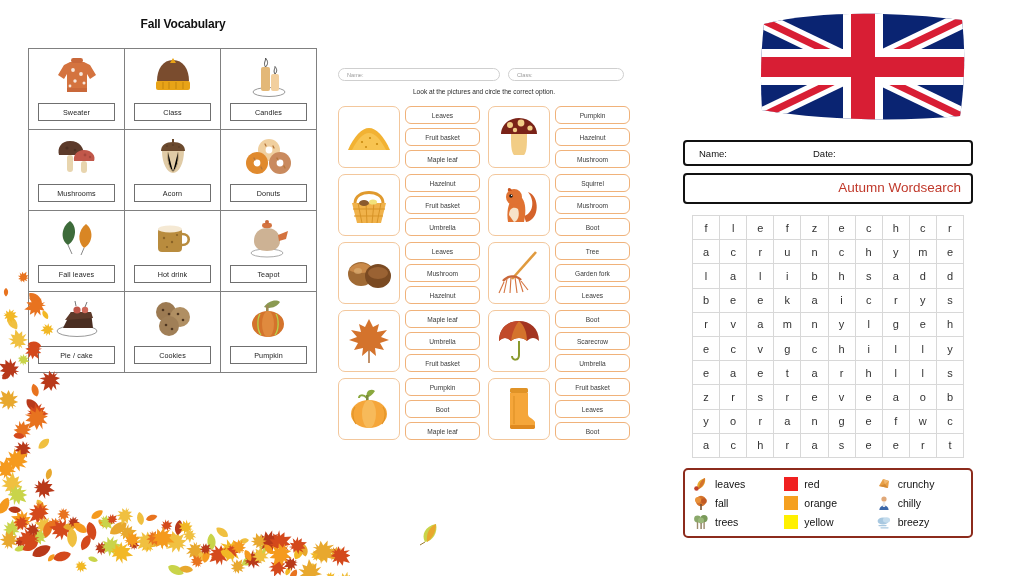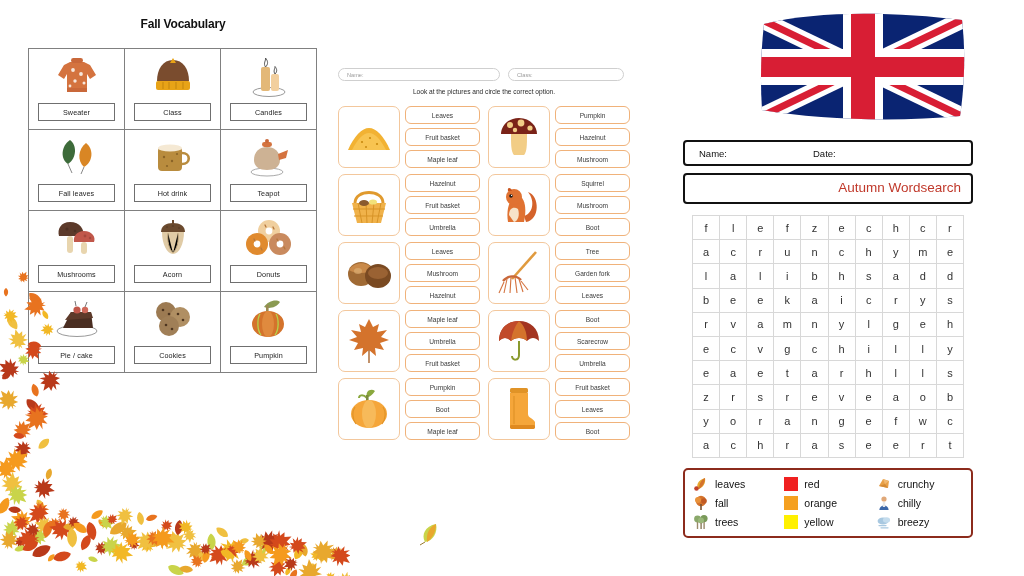--- a/index.html
+++ b/index.html
@@ -167,61 +167,20 @@
             <path d="M17.5 13 C15 9 18 7 17.5 4 C20 7 20.5 10 17.5 13 Z" fill="none" stroke="#555" stroke-width="1"></path>
             <path d="M27 20 C25 17 27 15 27 12.5 C29 15 29.5 17.5 27 20 Z" fill="none" stroke="#555" stroke-width="1"></path>
           </svg>
         </div>
         <div class="vocab-label">Candles</div>
       </td>
     </tr>
     <tr>
       <td>
         <div class="vocab-art">
-          <svg width="48" height="42" viewBox="0 0 48 42">
-            <path d="M17 4 C24 9 24 22 15 28 C7 23 8 10 17 4 Z" fill="#3d6b3a"></path>
-            <line x1="15" y1="28" x2="19" y2="37" stroke="#888" stroke-width="1"></line>
-            <path d="M33 7 C41 13 40 26 31 31 C24 25 25 13 33 7 Z" fill="#d98624"></path>
-            <line x1="31" y1="31" x2="28" y2="38" stroke="#888" stroke-width="1"></line>
-          </svg>
-        </div>
-        <div class="vocab-label">Fall leaves</div>
-      </td>
-      <td>
-        <div class="vocab-art">
-          <svg width="46" height="40" viewBox="0 0 46 40">
-            <rect x="8" y="10" width="24" height="24" rx="4" fill="#b98c3e"></rect>
-            <ellipse cx="20" cy="11" rx="12" ry="3.6" fill="#f5e9d4"></ellipse>
-            <path d="M32 16 C41 16 41 27 32 27" fill="none" stroke="#b98c3e" stroke-width="2.6"></path>
-            <g fill="#8a6427">
-                  <circle cx="14" cy="20" r="1.2"></circle>
-                  <circle cx="22" cy="24" r="1.2"></circle>
-                  <circle cx="27" cy="17" r="1.1"></circle>
-                  <circle cx="17" cy="29" r="1.1"></circle>
-                </g>
-          </svg>
-        </div>
-        <div class="vocab-label">Hot drink</div>
-      </td>
-      <td>
-        <div class="vocab-art">
-          <svg width="48" height="42" viewBox="0 0 48 42">
-            <ellipse cx="22" cy="36" rx="16" ry="4" fill="none" stroke="#aaa" stroke-width="1"></ellipse>
-            <path d="M9 24 C9 15 15 11 22 11 C29 11 35 15 35 24 C35 31 29 34 22 34 C15 34 9 31 9 24 Z" fill="#cdb294"></path>
-            <path d="M33 18 L43 14 L41 22 L34 24 Z" fill="#d4733f"></path>
-            <rect x="17" y="6" width="10" height="5" rx="2.4" fill="#d4733f"></rect>
-            <circle cx="22" cy="5" r="2" fill="#c9683a"></circle>
-          </svg>
-        </div>
-        <div class="vocab-label">Teapot</div>
-      </td>
-    </tr>
-    <tr>
-      <td>
-        <div class="vocab-art">
           <svg width="46" height="44" viewBox="0 0 46 44">
             <path d="M16 6 C26 6 31 14 29 20 L5 20 C3 13 7 6 16 6 Z" fill="#5c3a2a"></path>
             <rect x="13" y="20" width="6" height="17" rx="3" fill="#e8d5ae"></rect>
             <path d="M30 15 C38 15 42 21 40 26 L20 26 C19 20 23 15 30 15 Z" fill="#c1574a"></path>
             <rect x="27" y="26" width="6" height="12" rx="3" fill="#e8d5ae"></rect>
             <g fill="#3d2419" opacity=".45">
                   <circle cx="13" cy="13" r="1.6"></circle>
                   <circle cx="21" cy="15" r="1.3"></circle>
                 </g>
             <g fill="#8a3830" opacity=".5">
@@ -266,20 +225,61 @@
               <line x1="22" y1="7" x2="23" y2="9"></line>
                   <line x1="30" y1="9" x2="31" y2="11"></line>
               <line x1="11" y1="21" x2="12" y2="23"></line>
                   <line x1="18" y1="30" x2="19" y2="32"></line>
               <line x1="34" y1="21" x2="35" y2="23"></line>
                   <line x1="41" y1="29" x2="42" y2="31"></line>
             </g>
           </svg>
         </div>
         <div class="vocab-label">Donuts</div>
+      </td>
+    </tr>
+    <tr>
+      <td>
+        <div class="vocab-art">
+          <svg width="48" height="42" viewBox="0 0 48 42">
+            <path d="M17 4 C24 9 24 22 15 28 C7 23 8 10 17 4 Z" fill="#3d6b3a"></path>
+            <line x1="15" y1="28" x2="19" y2="37" stroke="#888" stroke-width="1"></line>
+            <path d="M33 7 C41 13 40 26 31 31 C24 25 25 13 33 7 Z" fill="#d98624"></path>
+            <line x1="31" y1="31" x2="28" y2="38" stroke="#888" stroke-width="1"></line>
+          </svg>
+        </div>
+        <div class="vocab-label">Fall leaves</div>
+      </td>
+      <td>
+        <div class="vocab-art">
+          <svg width="46" height="40" viewBox="0 0 46 40">
+            <rect x="8" y="10" width="24" height="24" rx="4" fill="#b98c3e"></rect>
+            <ellipse cx="20" cy="11" rx="12" ry="3.6" fill="#f5e9d4"></ellipse>
+            <path d="M32 16 C41 16 41 27 32 27" fill="none" stroke="#b98c3e" stroke-width="2.6"></path>
+            <g fill="#8a6427">
+                  <circle cx="14" cy="20" r="1.2"></circle>
+                  <circle cx="22" cy="24" r="1.2"></circle>
+                  <circle cx="27" cy="17" r="1.1"></circle>
+                  <circle cx="17" cy="29" r="1.1"></circle>
+                </g>
+          </svg>
+        </div>
+        <div class="vocab-label">Hot drink</div>
+      </td>
+      <td>
+        <div class="vocab-art">
+          <svg width="48" height="42" viewBox="0 0 48 42">
+            <ellipse cx="22" cy="36" rx="16" ry="4" fill="none" stroke="#aaa" stroke-width="1"></ellipse>
+            <path d="M9 24 C9 15 15 11 22 11 C29 11 35 15 35 24 C35 31 29 34 22 34 C15 34 9 31 9 24 Z" fill="#cdb294"></path>
+            <path d="M33 18 L43 14 L41 22 L34 24 Z" fill="#d4733f"></path>
+            <rect x="17" y="6" width="10" height="5" rx="2.4" fill="#d4733f"></rect>
+            <circle cx="22" cy="5" r="2" fill="#c9683a"></circle>
+          </svg>
+        </div>
+        <div class="vocab-label">Teapot</div>
       </td>
     </tr>
     <tr>
       <td>
         <div class="vocab-art">
           <svg width="52" height="42" viewBox="0 0 52 42">
             <ellipse cx="26" cy="33" rx="20" ry="5.5" fill="none" stroke="#999" stroke-width="1"></ellipse>
             <path d="M12 30 L20 14 L40 14 L42 30 Z" fill="#4a2e22"></path>
             <path d="M20 14 L40 14 L42 20 L14 22 Z" fill="#5d3a2a"></path>
             <circle cx="26" cy="12" r="3.6" fill="#c1574a"></circle>

